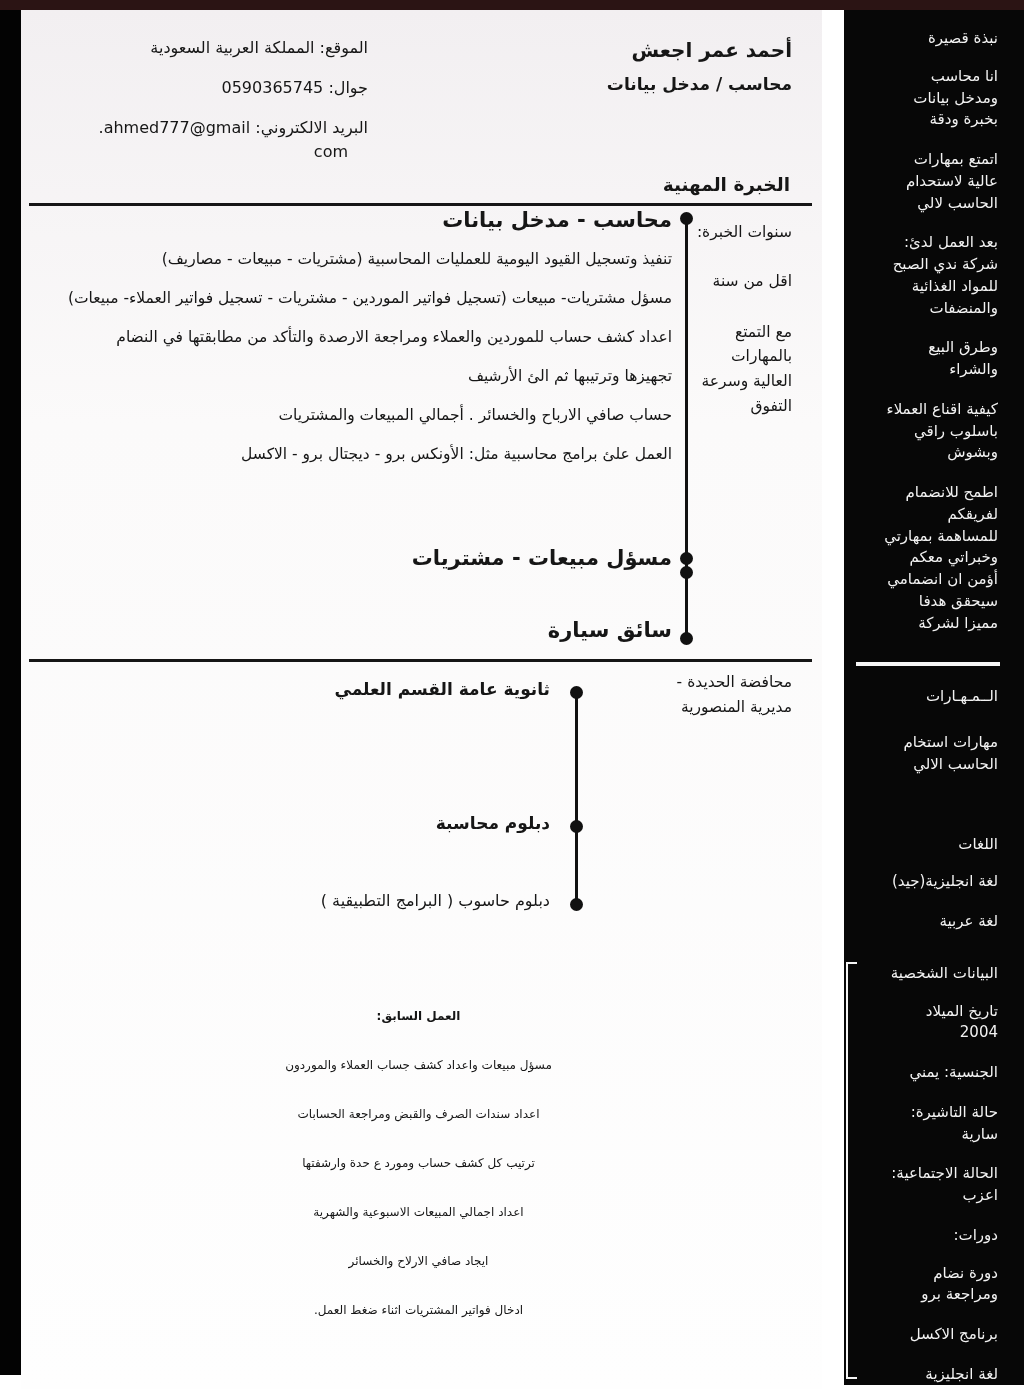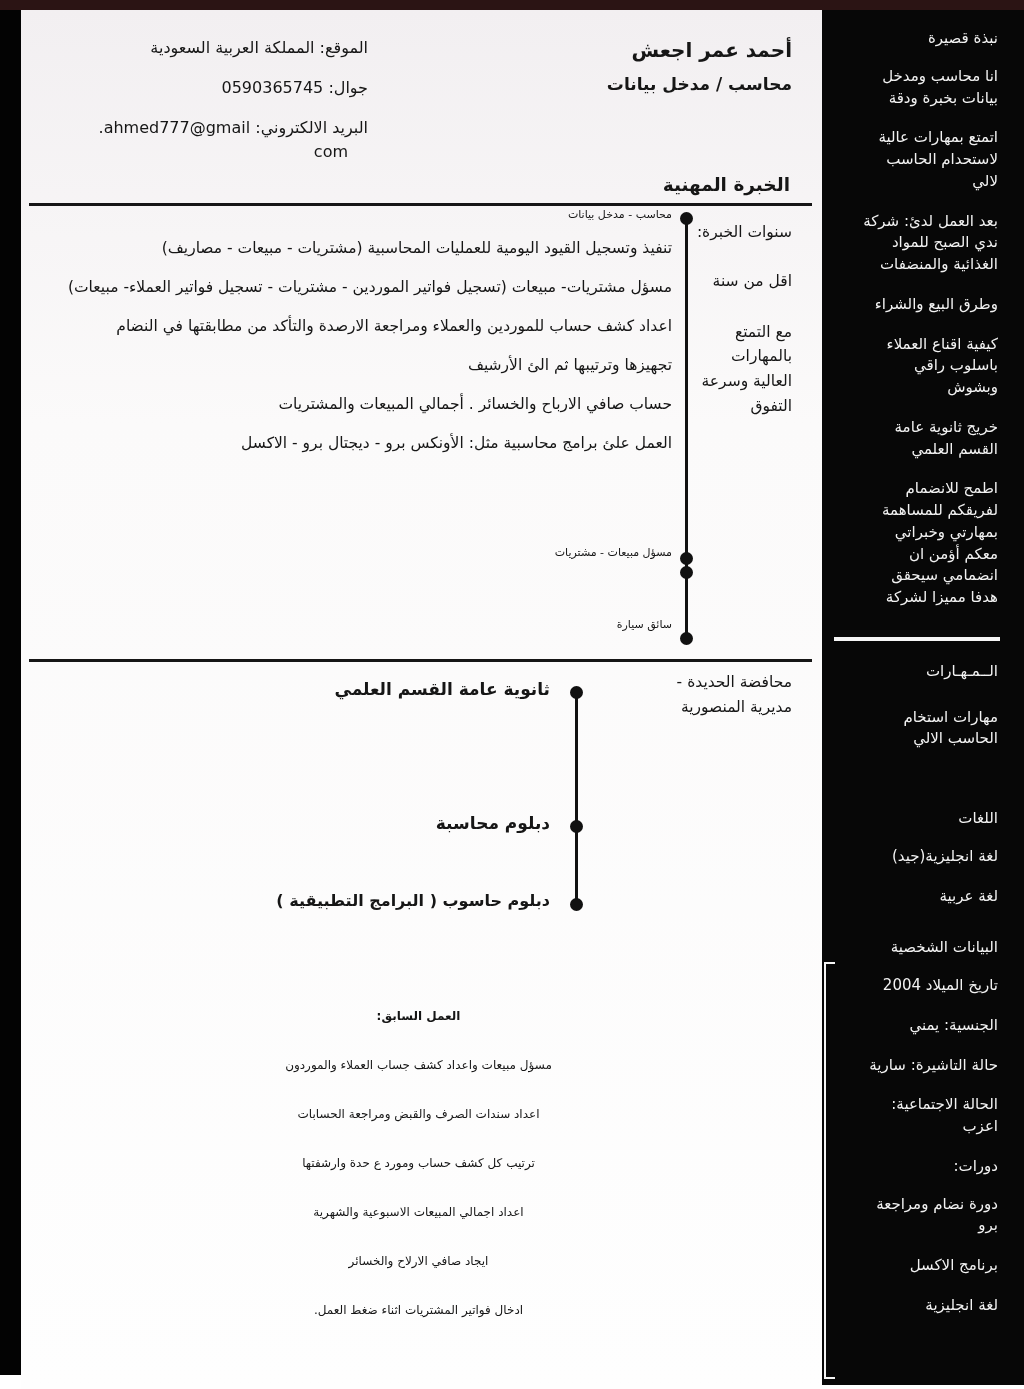--- a/index.html
+++ b/index.html
@@ -6,21 +6,21 @@
   body{
     width:1024px;height:1389px;position:relative;overflow:hidden;
     background:#ffffff;
     font-family:"DejaVu Sans", sans-serif;
     color:#161616;
     direction:rtl;
   }
   .topbar{position:absolute;top:0;left:0;right:0;height:10px;background:#2b1414;}
   .left-strip{position:absolute;top:10px;left:0;width:21px;bottom:14px;background:#030303;}
   .sidebar{
-    position:absolute;top:10px;right:0;width:202px;bottom:4px;
+    position:absolute;top:10px;right:0;width:180px;bottom:4px;
     background:#070707;color:#f2f2f2;box-sizing:border-box;
     padding:10px 26px 0 40px;font-size:15px;line-height:1.45;text-align:right;
   }
   .sb-h{margin:8px 0 16px;}
   .sb-p{margin:0 0 18px;}
   .sb-divider{height:4px;background:#f5f5f5;margin:28px -2px 20px -28px;}
   .personal-frame{
     position:absolute;left:2px;top:952px;bottom:6px;width:9px;
     border-left:2px solid #f5f5f5;border-top:2px solid #f5f5f5;border-bottom:2px solid #f5f5f5;
   }
@@ -42,30 +42,30 @@
   .xp-body{display:flex;height:445px;}
   .xp-meta{flex:0 0 96px;font-size:15.5px;line-height:1.6;}
   .xp-meta .m1{margin:14px 0 0;}
   .xp-meta .m2{margin:24px 0 0;}
   .xp-meta .m3{margin:26px 0 0;}
   .tl-col{flex:0 0 24px;position:relative;}
   .tl-line{position:absolute;right:8px;width:3px;background:#111;}
   .xp-line{top:12px;height:420px;}
   .tl-dot{position:absolute;right:3px;width:13px;height:13px;border-radius:50%;background:#111;}
   .xp-content{flex:1;position:relative;padding-left:8px;}
-  .job-title{font-weight:400;font-size:11px;margin:2px 0 0;}
+  .job-title{font-weight:700;font-size:21px;margin:2px 0 0;}
   .xp-detail{margin:15px 0 0;font-size:15.5px;line-height:1.55;}
   .job-abs{position:absolute;right:0;margin:0;}
   
   .edu-body{display:flex;height:280px;}
   .edu-meta{flex:0 0 206px;box-sizing:border-box;padding:8px 0 0 58px;font-size:15.5px;line-height:1.6;}
   .edu-line{top:30px;height:213px;}
   .edu-content{flex:1;position:relative;}
   .edu-item{position:absolute;right:12px;font-size:17px;font-weight:700;margin:0;}
-  .edu-item.regular{font-weight:700;font-size:16px;}
+  .edu-item.regular{font-weight:400;font-size:16px;}
   
   .pw{margin-top:62px;}
   .pw-title{font-weight:700;font-size:17px;margin:0;}
   .pw p{margin:25px 0 0;font-size:12px;line-height:24px;text-align:center;}
 </style>
 </head>
 <body>
 
 <div class="topbar"></div>
 <div class="left-strip"></div>
@@ -149,21 +149,20 @@
 
 <div class="sidebar">
   <div class="personal-frame"></div>
 
   <div class="sb-h">نبذة قصيرة</div>
   <p class="sb-p">انا محاسب ومدخل بيانات بخبرة ودقة</p>
   <p class="sb-p">اتمتع بمهارات عالية لاستحدام الحاسب لالي</p>
   <p class="sb-p">بعد العمل لدئ: شركة ندي الصبح للمواد الغذائية والمنضفات</p>
   <p class="sb-p">وطرق البيع والشراء</p>
   <p class="sb-p">كيفية اقناع العملاء باسلوب راقي وبشوش</p>
-  <p class="sb-p">خريج ثانوية عامة القسم العلمي</p>
   <p class="sb-p" style="margin-bottom:0;">اطمح للانضمام لفريقكم للمساهمة بمهارتي وخبراتي معكم أؤمن ان انضمامي سيحقق هدفا مميزا لشركة</p>
 
   <div class="sb-divider"></div>
 
   <div class="sb-h">الــمـهـارات</div>
   <p class="sb-p" style="margin-top:24px;">مهارات استخام الحاسب الالي</p>
 
   <div class="sb-h" style="margin-top:58px;">اللغات</div>
   <p class="sb-p">لغة انجليزية(جيد)</p>
   <p class="sb-p">لغة عربية</p>

